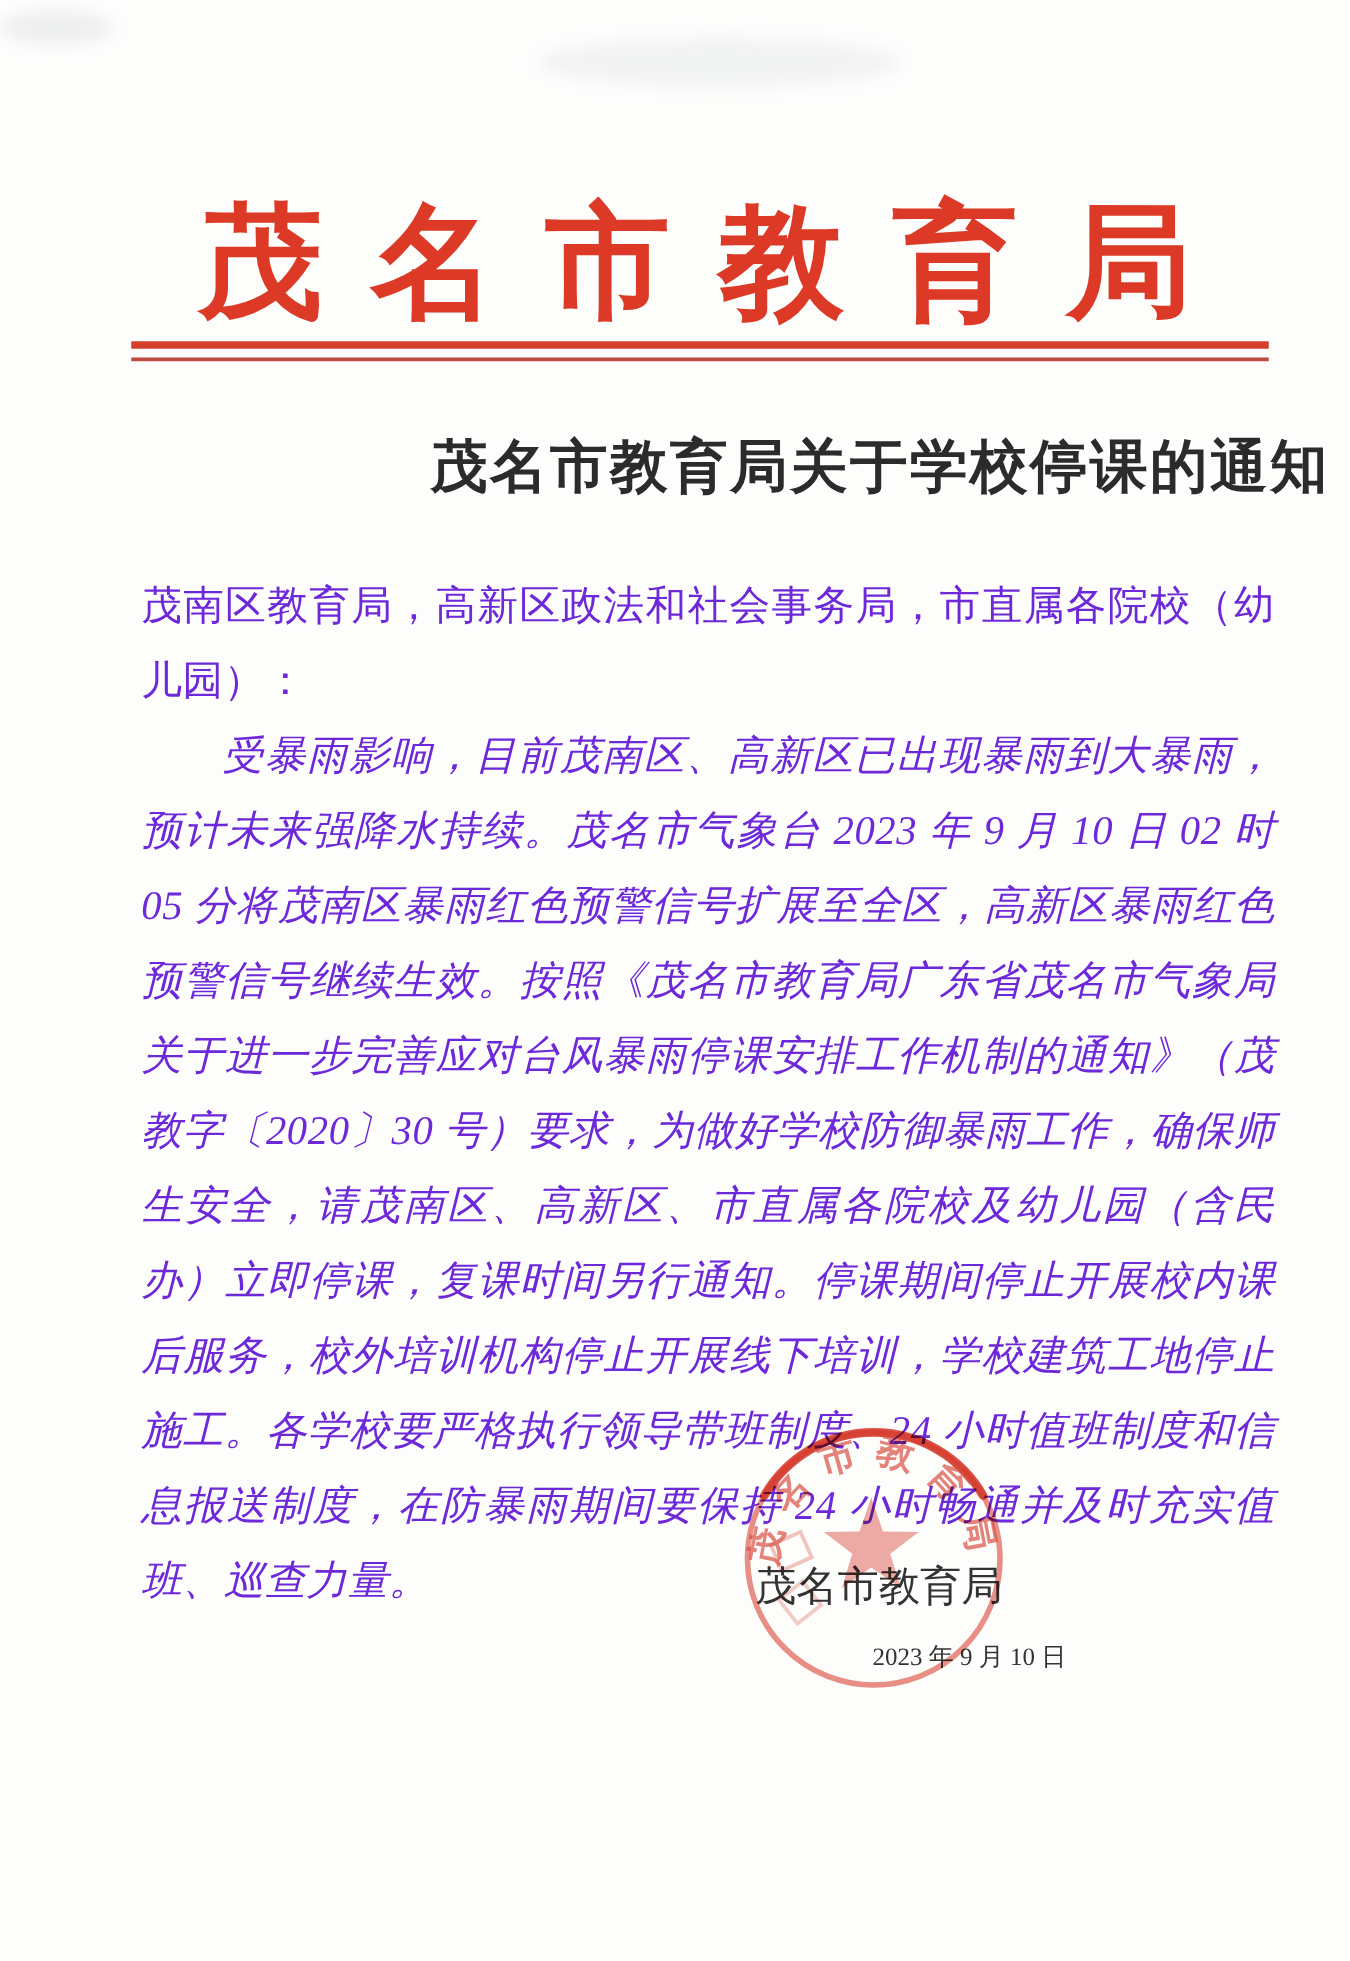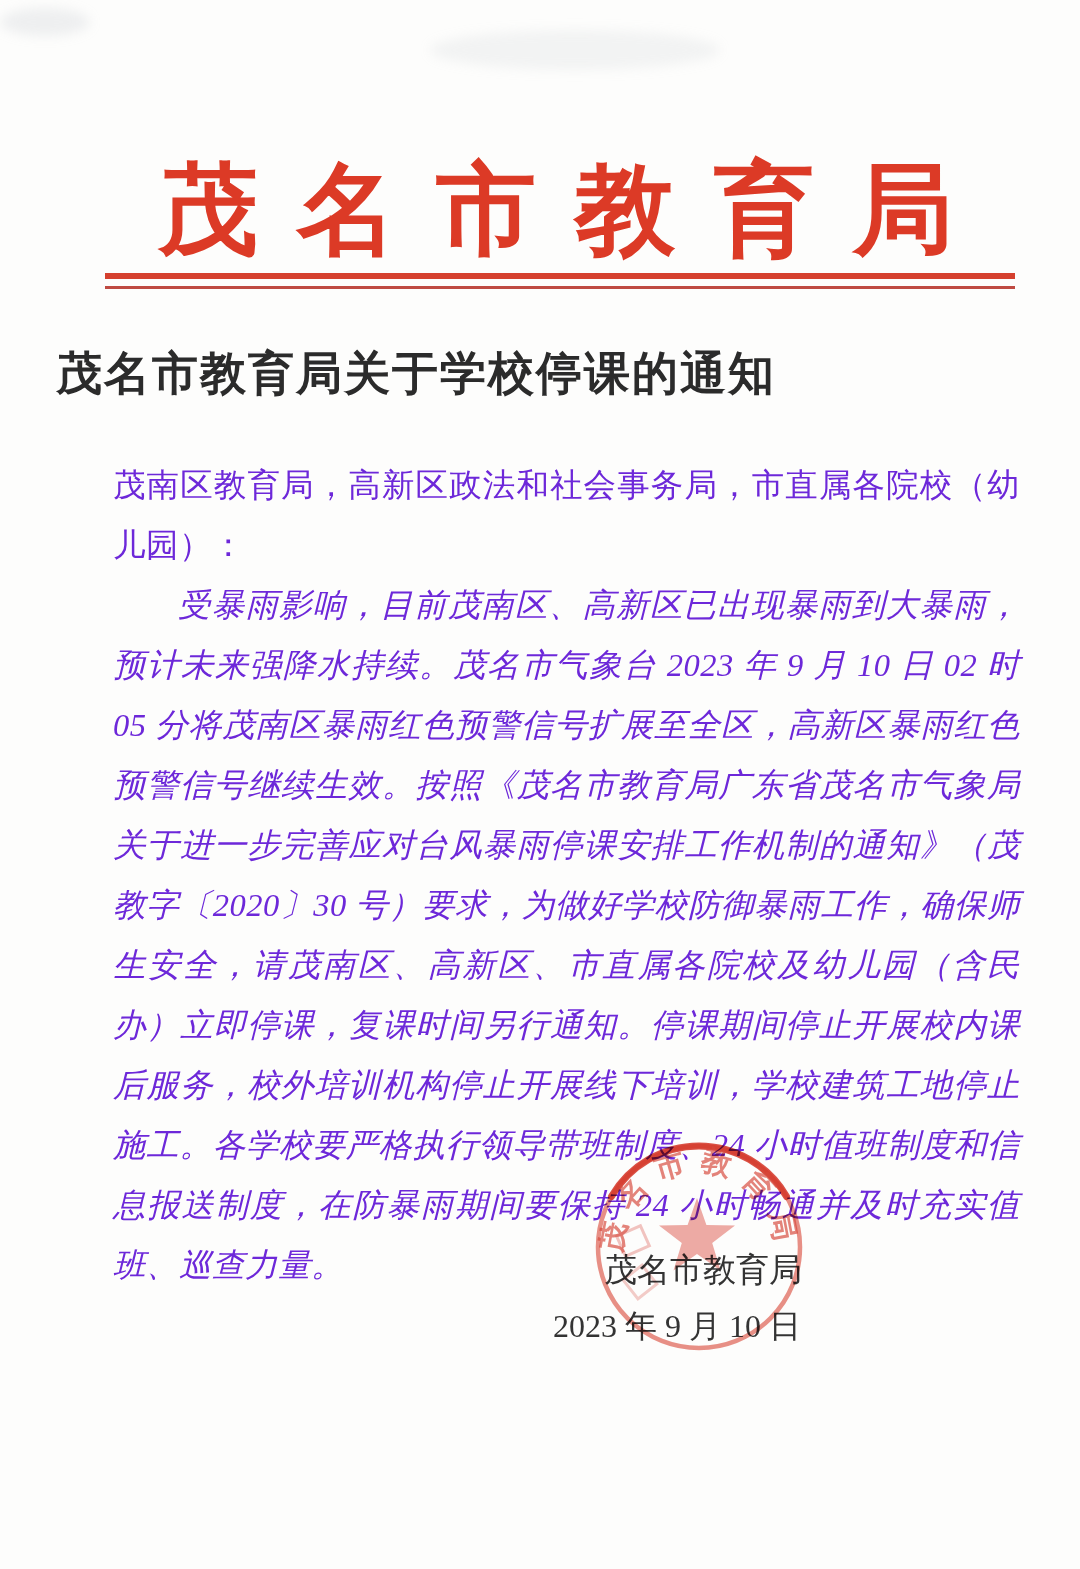--- a/index.html
+++ b/index.html
@@ -27,21 +27,21 @@
     background:#d5402e;
   }
   .rule-thin{
     position:absolute;top:286px;left:105px;width:910px;height:3px;
     background:#bf4a42;
   }
   
   .doc-title{
     position:absolute;top:344px;left:0;width:1064px;
     padding-left:56px;box-sizing:border-box;
-    text-align:left;
+    text-align:right;
     font-size:46px;line-height:60px;
     font-weight:bold;
     letter-spacing:2px;
     color:#2b2b2b;
     white-space:nowrap;
   }
   
   .body-block{
     position:absolute;top:455px;left:113px;width:907px;
     font-size:32.5px;line-height:60px;
@@ -53,22 +53,22 @@
   .para-indent{text-indent:2em;font-style:italic;}
   
   .issuer{
     position:absolute;top:1250px;left:553px;width:300px;
     text-align:center;
     font-size:33px;line-height:40px;
     color:#333;
   }
   .issue-date{
     position:absolute;top:1306px;left:553px;width:300px;
-    text-align:left;
-    font-size:32px;line-height:40px;
+    text-align:right;
+    font-size:20px;line-height:40px;
     color:#333;
   }
   
   .seal{
     position:absolute;top:1138px;left:590px;width:218px;height:218px;
     mix-blend-mode:multiply;
     filter:blur(0.4px);
     pointer-events:none;
   }
   

